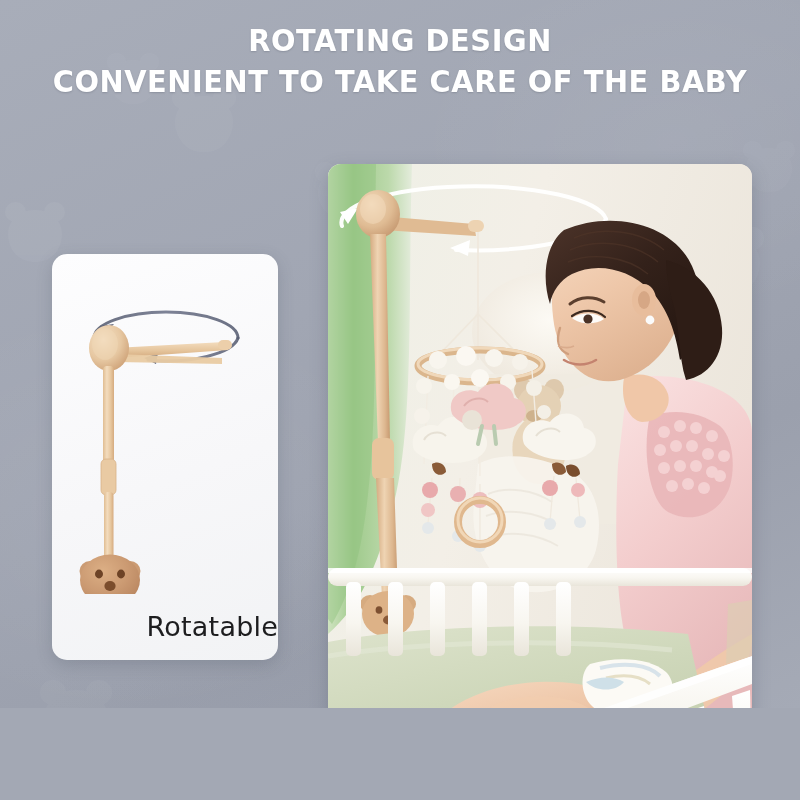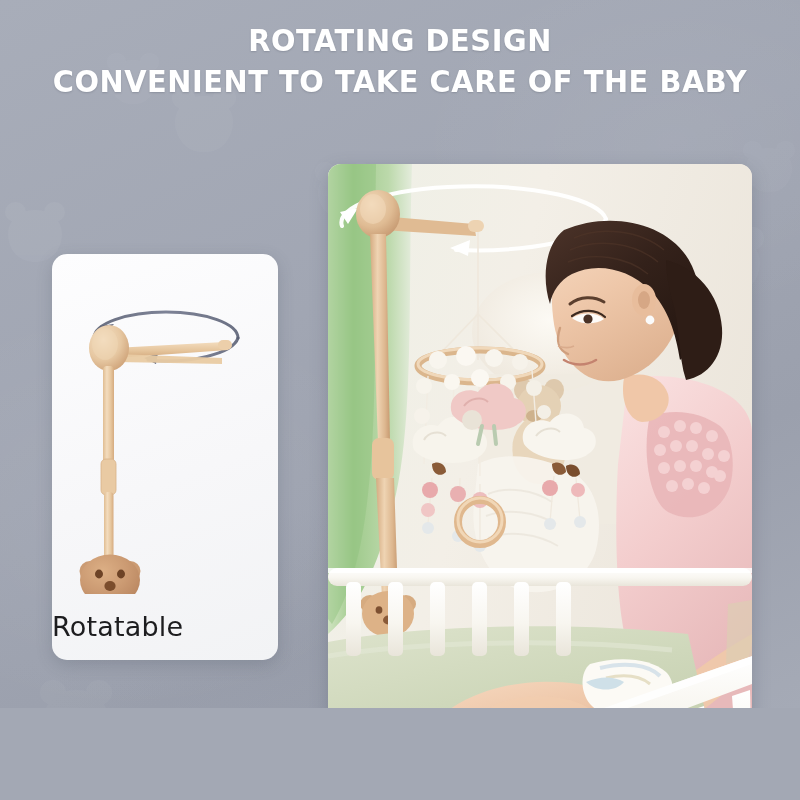--- a/index.html
+++ b/index.html
@@ -48,21 +48,21 @@
   
   .card{
     position:absolute;left:52px;top:254px;width:226px;height:406px;
     background:linear-gradient(160deg,#fdfdfe 0%,#f7f7f9 55%,#f2f3f5 100%);
     border-radius:15px;
     box-shadow:0 5px 16px rgba(70,76,92,.22);
     overflow:hidden;
   }
   .card-art{position:absolute;left:0;top:0;width:226px;height:340px;}
   .card-label{
-    position:absolute;left:0;right:0;bottom:18px;text-align:left;
+    position:absolute;left:0;right:0;bottom:18px;text-align:right;
     color:#1d1d1f;font-size:27px;font-weight:400;letter-spacing:.2px;
     font-family:"DejaVu Sans",sans-serif;
   }
 
   
   .photo{
     position:absolute;left:328px;top:164px;width:424px;height:614px;
     border-radius:13px;overflow:hidden;
     box-shadow:0 6px 18px rgba(70,76,92,.28);
     background:#efe9df;

